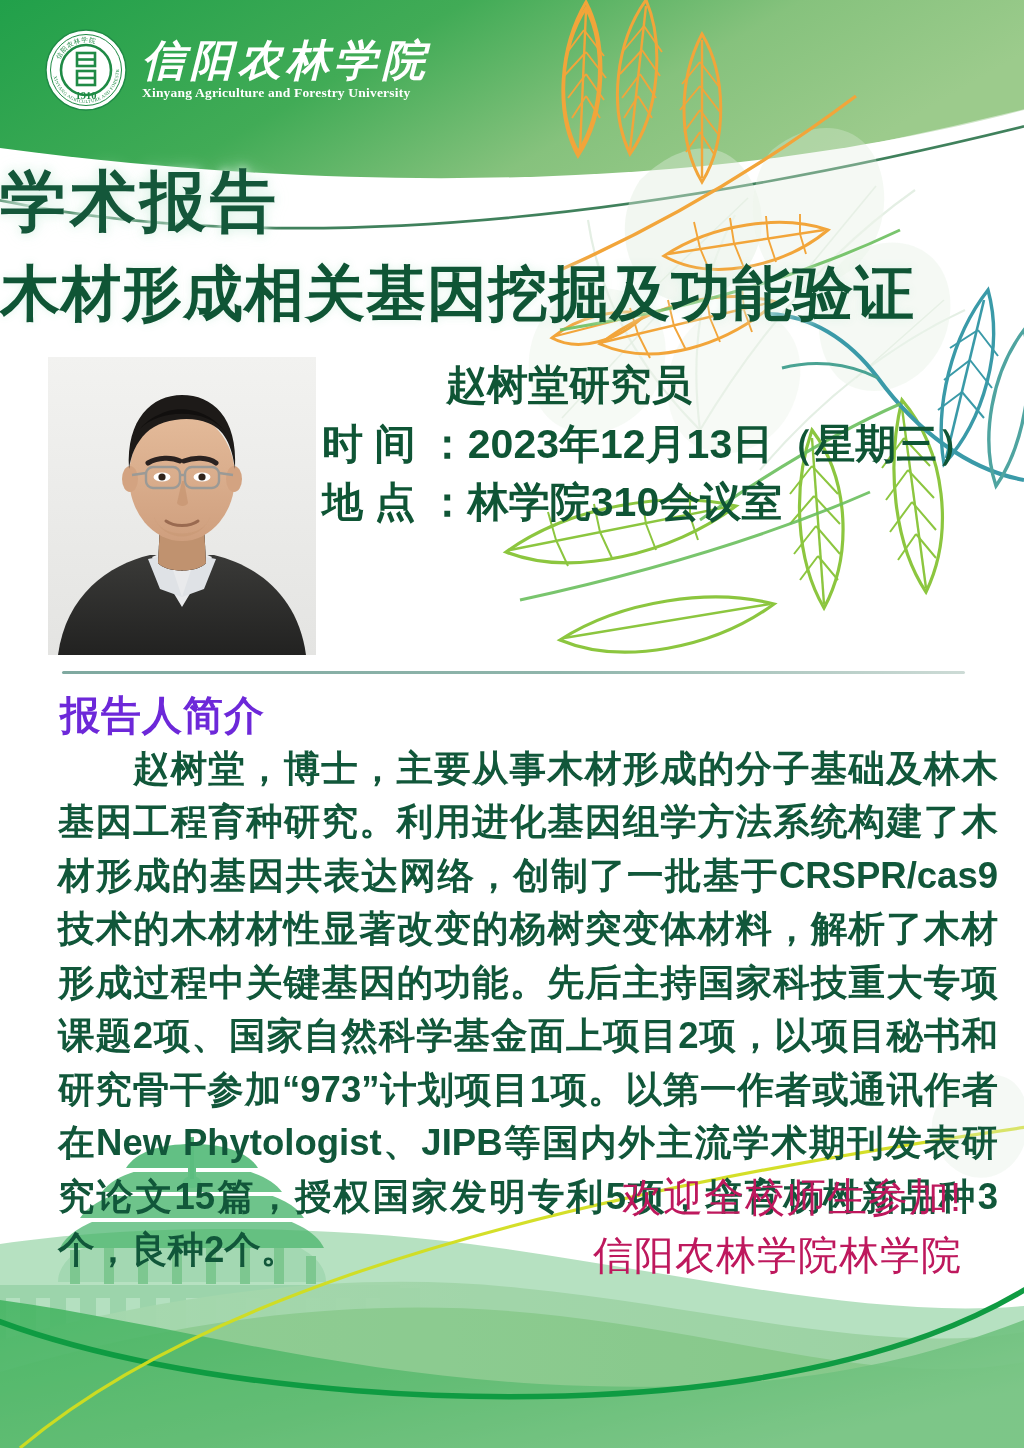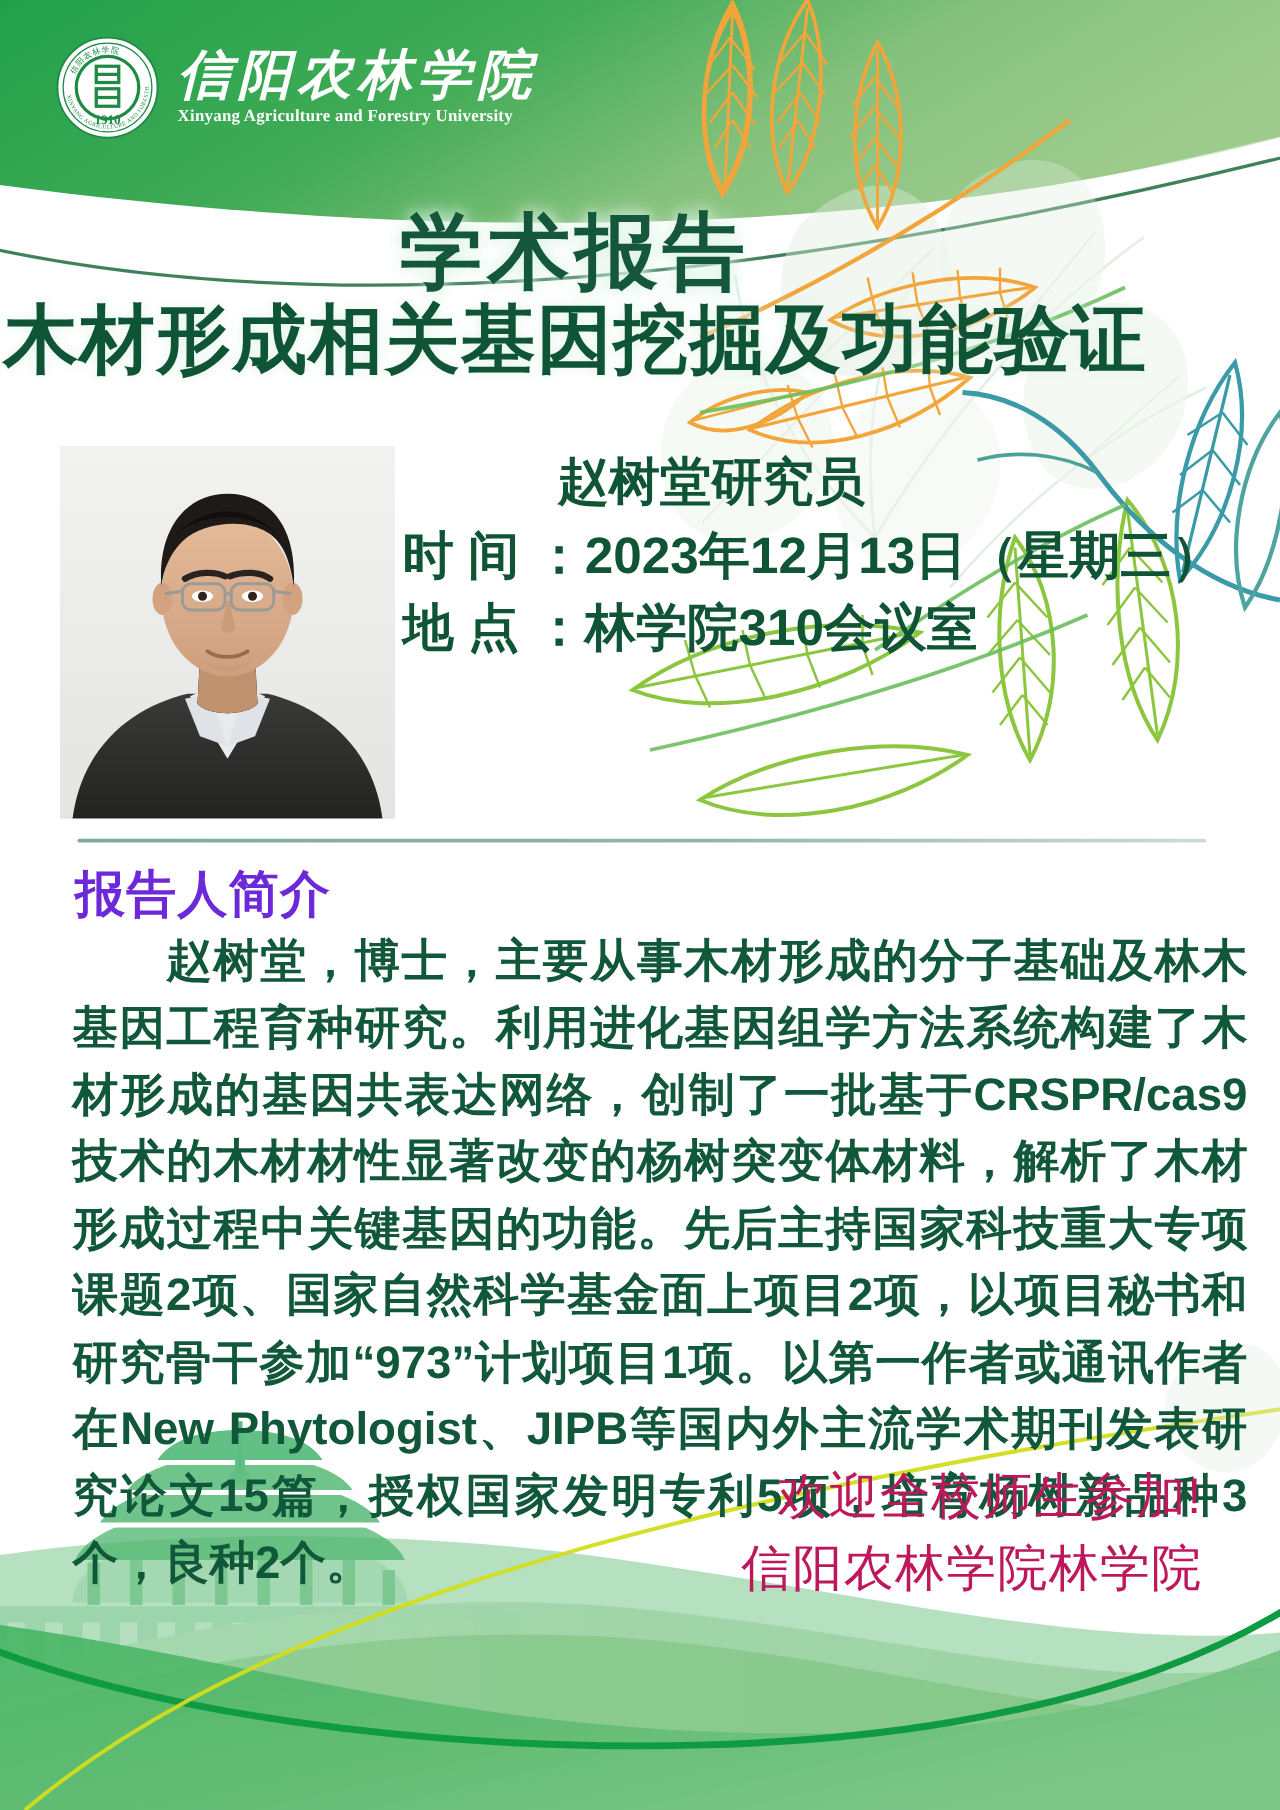--- a/index.html
+++ b/index.html
@@ -32,29 +32,29 @@
     letter-spacing:5px; line-height:1.04;
     font-style:italic;
   }
   .logo-en {
     font-family:"Liberation Serif","DejaVu Serif",serif;
     font-size:13.5px; font-weight:700; color:#ffffff;
     letter-spacing:0.2px; margin-top:2px;
   }
 
   
-  .titles { position:absolute; left:0; top:165px; width:920px; z-index:6; text-align:center; }
+  .titles { position:absolute; left:0; top:165px; width:920px; z-index:6; }
   .title-main {
     font-family:"Liberation Sans","DejaVu Sans",sans-serif;
     font-size:66px; font-weight:700; color:#14573a;
     letter-spacing:4px; line-height:1.1;
     text-shadow:0 0 10px rgba(215,240,228,.95), 0 0 18px rgba(230,248,238,.8);
   }
   .title-sub {
-    margin-top:0;
+    margin-top:22px;
     font-family:"Liberation Sans","DejaVu Sans",sans-serif;
     font-size:60px; font-weight:700; color:#0f5535;
     letter-spacing:1px; line-height:1.12; white-space:nowrap;
     text-shadow:0 0 9px rgba(222,243,232,.9);
   }
 
   
   .portrait {
     position:absolute; left:48px; top:357px; width:268px; height:298px;
     z-index:7; overflow:hidden; background:#e9e9e9;

